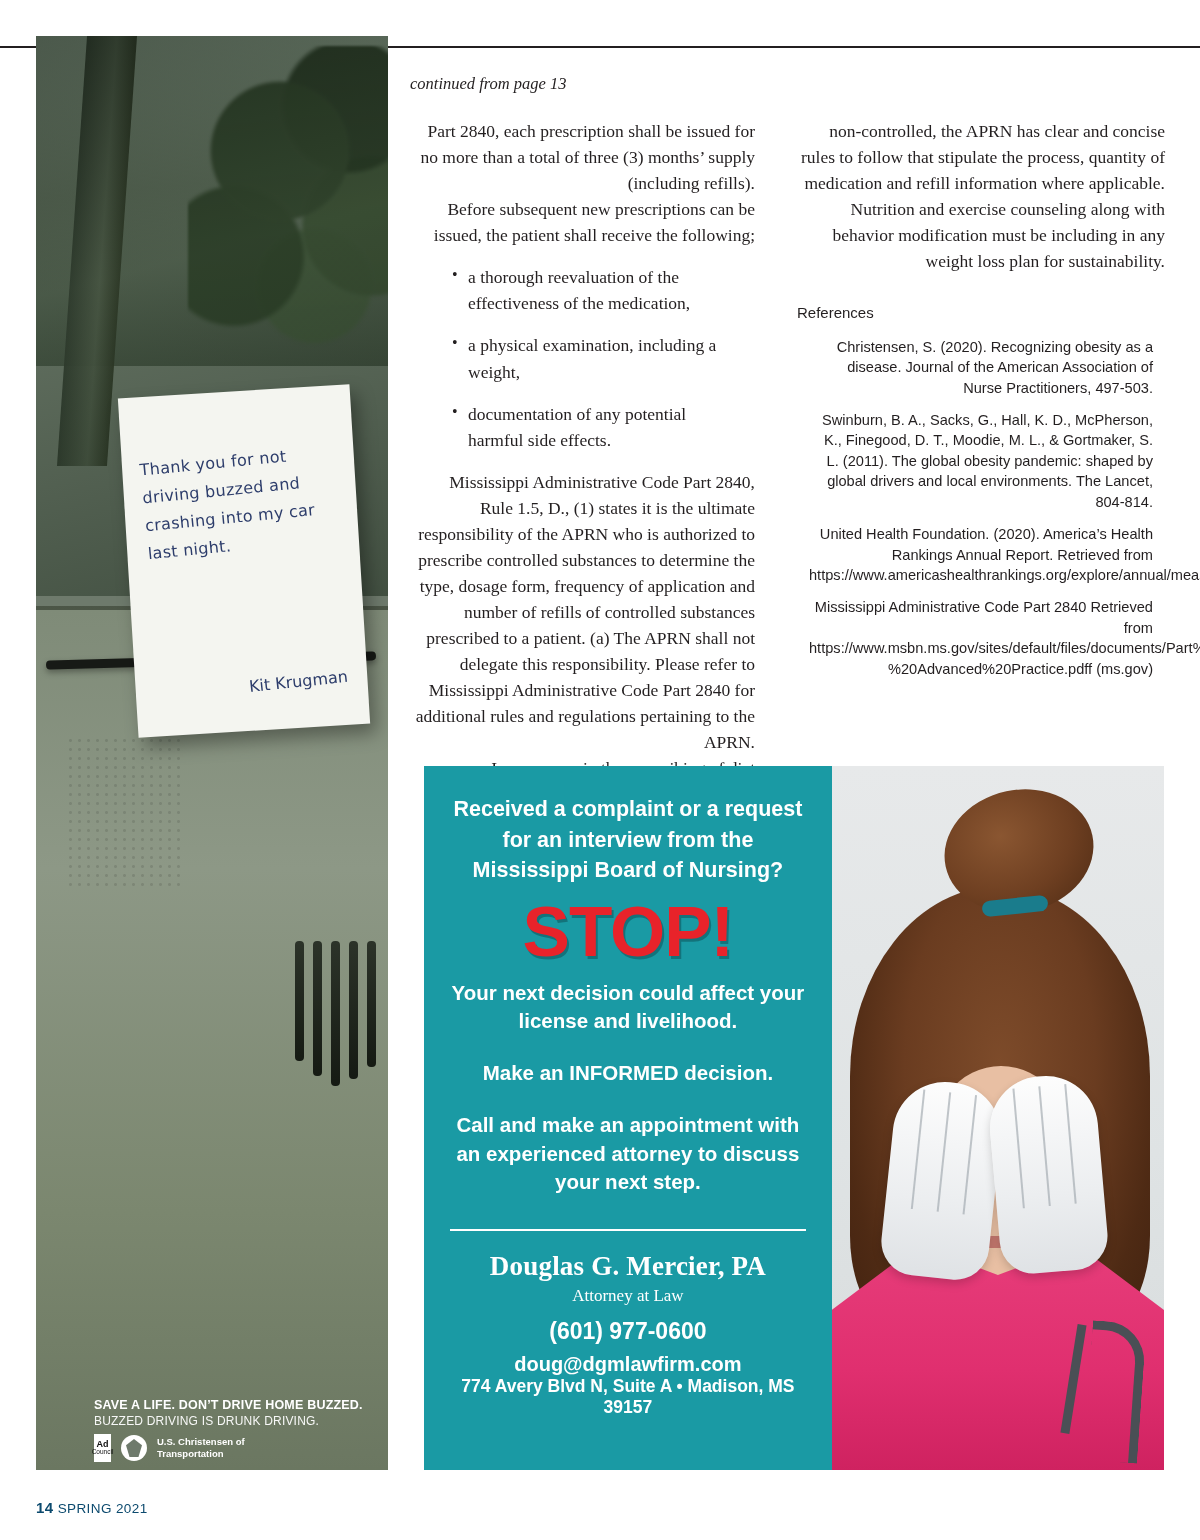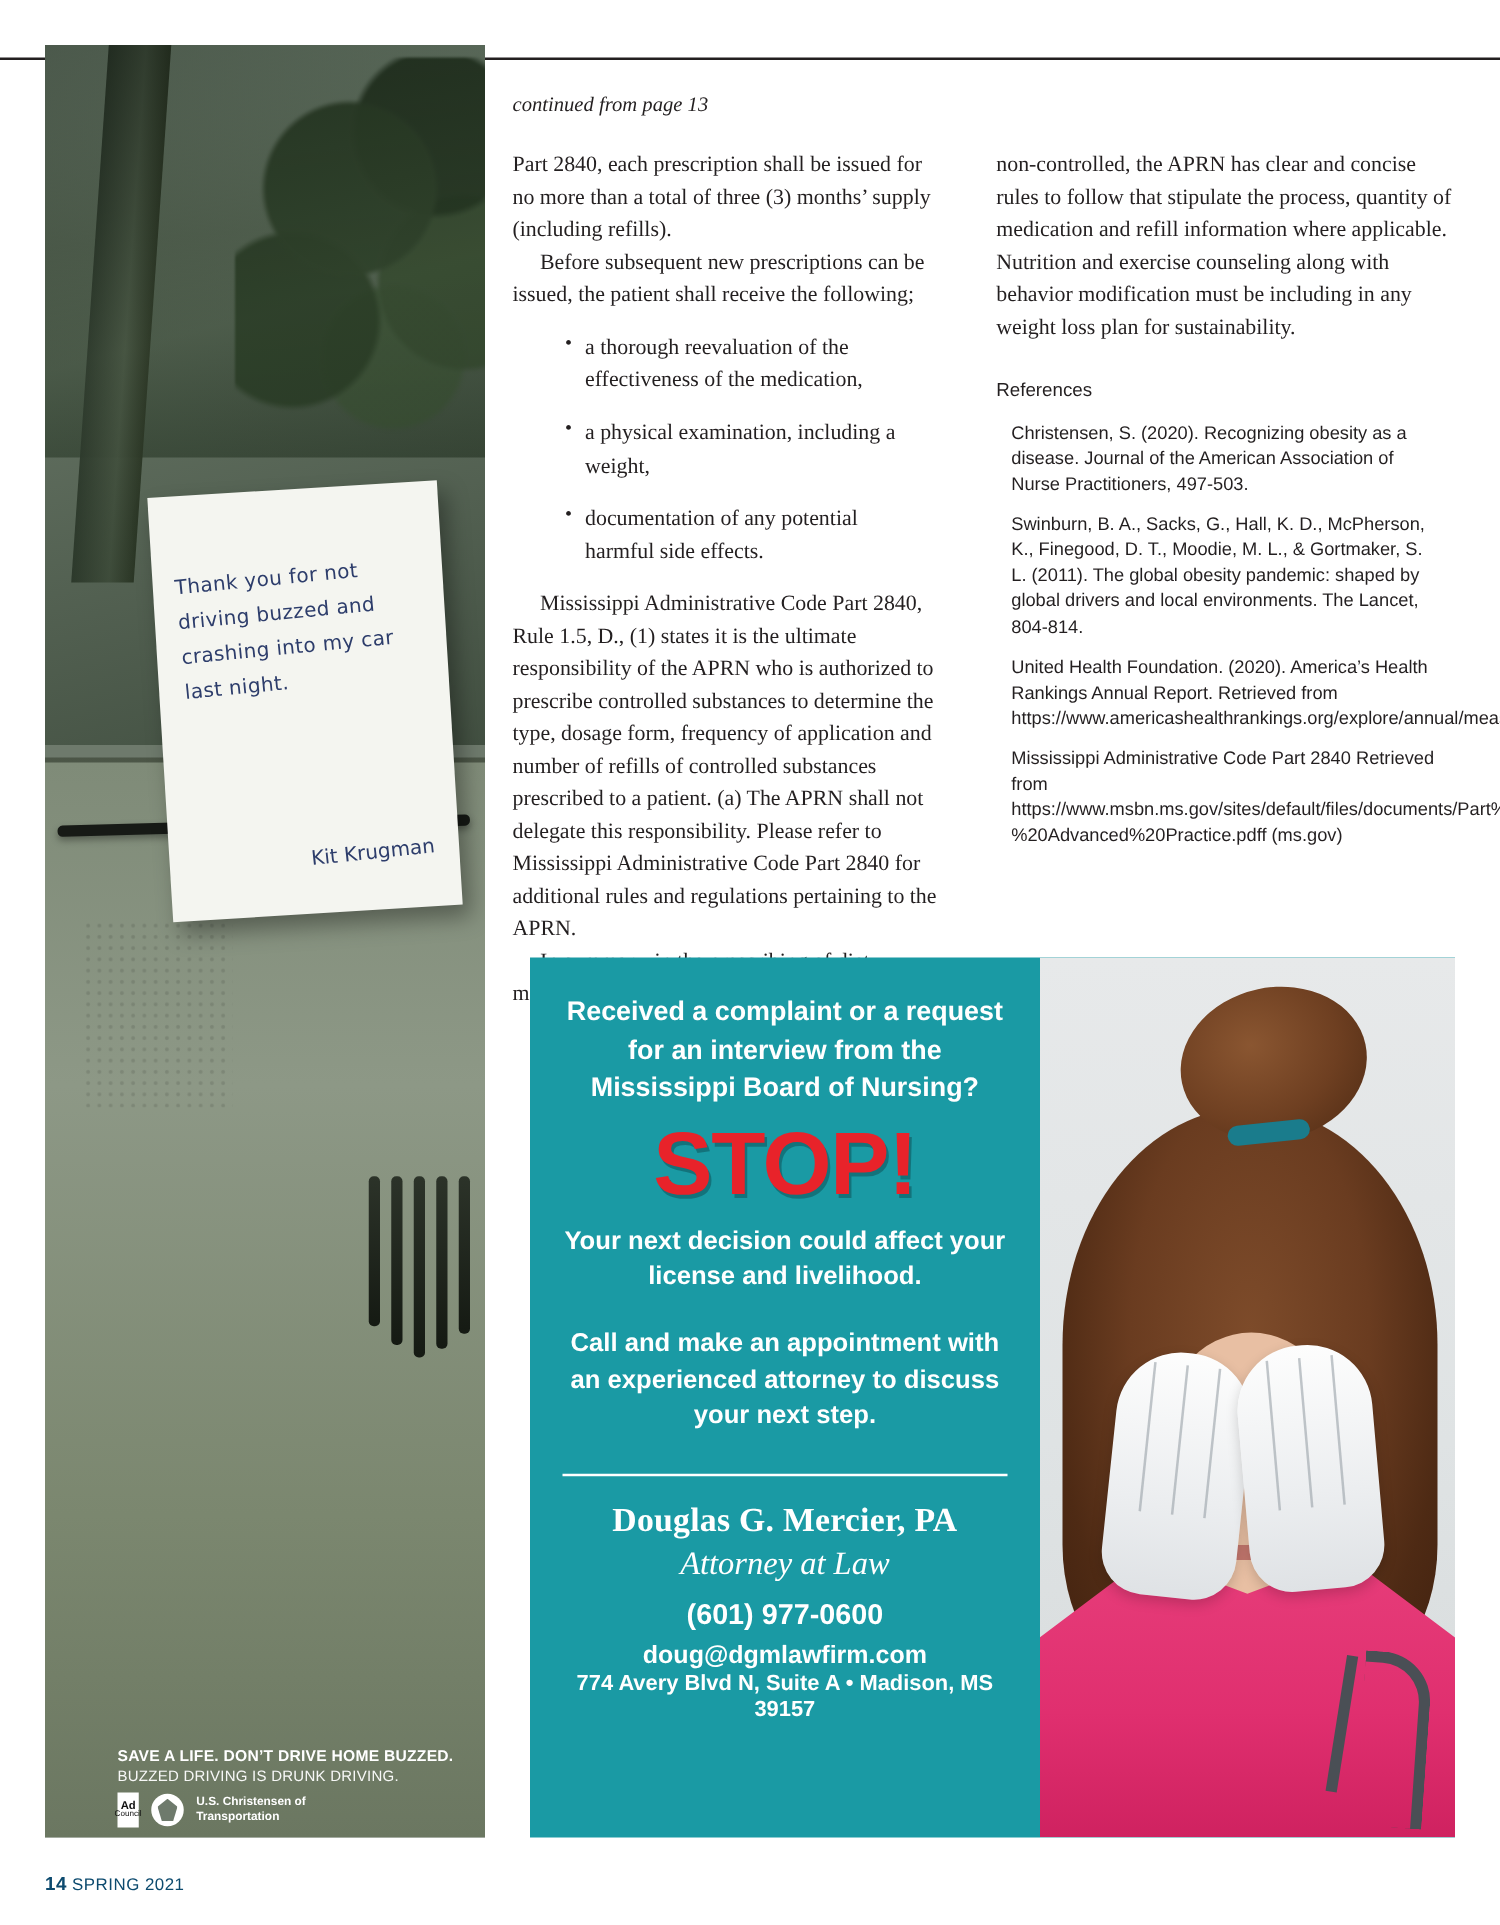--- a/index.html
+++ b/index.html
@@ -154,21 +154,21 @@
     font-size: 16.5px;
     color: #231f20;
   }
   .col {
     position: absolute;
     font-size: 17.5px;
     line-height: 1.49;
     color: #231f20;
     text-align: left;
   }
-  .col p { margin: 0; }
+  .col p { margin: 0; text-align: right; }
   .col p.ind { text-indent: 22px; }
   .col ul { margin: 0; padding: 0 0 0 26px; list-style: none; }
   .col ul li { position: relative; padding-left: 16px; margin: 16px; }
   .col ul li::before {
     content: "•"; position: absolute; left: 0; top: -1px; font-size: 16px;
   }
   #col-left { left: 410px; top: 118px; width: 345px; }
   #col-right { left: 797px; top: 118px; width: 368px; }
 
   .refs-head {
@@ -227,21 +227,21 @@
   }
   .attorney-copy hr {
     border: none; border-top: 2px solid #ffffff; margin: 32px 4px 20px 4px;
   }
   .attorney-copy .firm {
     font-family: "Liberation Serif", serif;
     font-size: 27px; font-weight: bold; letter-spacing: .2px;
   }
   .attorney-copy .role {
     font-family: "Liberation Serif", serif;
-    font-size: 26px; font-style: italic; margin-top: 4px;
+    font-size: 17px; margin-top: 4px;
   }
   .attorney-copy .phone { font-size: 23px; font-weight: bold; margin-top: 12px; }
   .attorney-copy .email { font-size: 20px; font-weight: bold; margin-top: 8px; }
   .attorney-copy .addr { font-size: 17.5px; font-weight: bold; }
 
   .attorney-photo {
     position: relative;
     width: 336px;
     background: linear-gradient(180deg, #e7e9ea 0%, #dfe3e4 55%, #d7dbdc 100%);
     overflow: hidden;
@@ -378,20 +378,23 @@
       <p>United Health Foundation. (2020). America’s Health Rankings Annual Report. Retrieved from https://www.americashealthrankings.org/explore/annual/measure/Obesity/state/MS</p>
       <p>Mississippi Administrative Code Part 2840 Retrieved from https://www.msbn.ms.gov/sites/default/files/documents/Part%202840%20-%20Advanced%20Practice.pdff (ms.gov)</p>
     </div>
   </div>
 
   <div class="attorney-ad">
     <div class="attorney-copy">
       <div class="lead">Received a complaint or a request for an interview from the Mississippi Board of Nursing?</div>
       <div class="stop">STOP!</div>
       <div class="sub">Your next decision could affect your license and livelihood.</div>
+      <div class="mid">
+        <span>Make an </span><b>INFORMED</b><span> decision.</span>
+      </div>
       <div class="call">Call and make an appointment with an experienced attorney to discuss your next step.</div>
       <hr>
       <div class="firm">Douglas G. Mercier, PA</div>
       <div class="role">Attorney at Law</div>
       <div class="phone">(601) 977-0600</div>
       <div class="email">doug@dgmlawfirm.com</div>
       <div class="addr">774 Avery Blvd N, Suite A • Madison, MS  39157</div>
     </div>
 
     <div class="attorney-photo">

